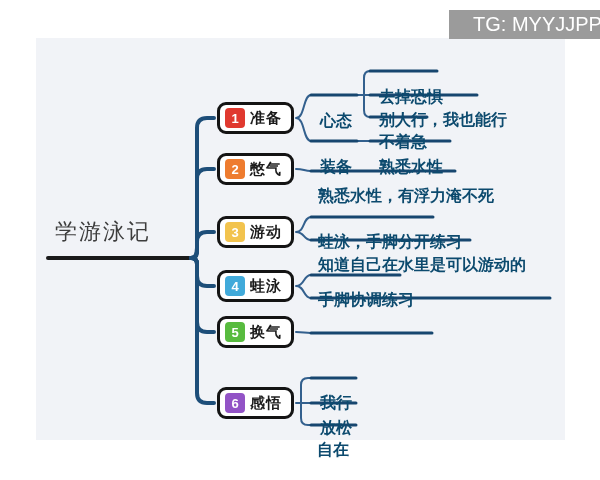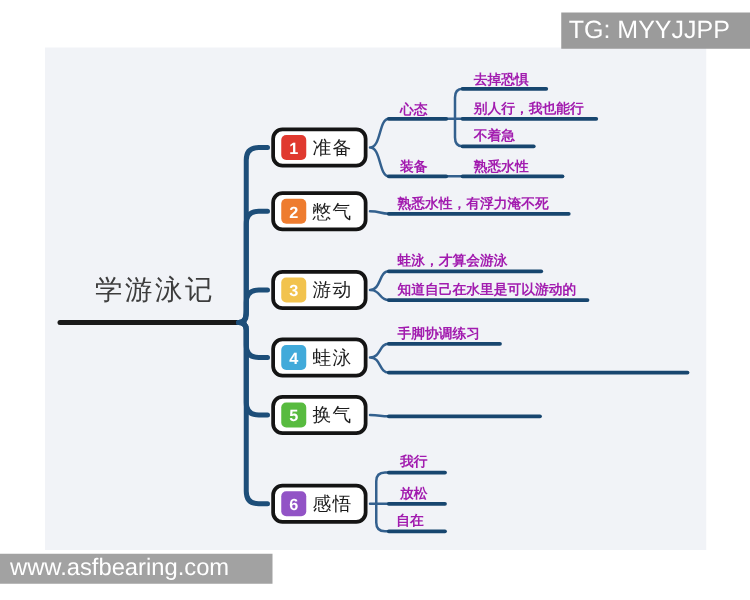--- a/index.html
+++ b/index.html
@@ -4,33 +4,33 @@
 <style>
   html,body{margin:0;padding:0;}
   body{font-family:"Liberation Sans","DejaVu Sans",sans-serif;background:#fff;}
   #stage{position:relative;width:600px;height:480px;background:#fff;overflow:hidden;}
   #panel{position:absolute;left:36px;top:38px;width:529px;height:402px;background:var(--panel_bg,#f1f3f7);}
   #lines{position:absolute;left:0;top:0;width:600px;height:480px;pointer-events:none;z-index:1;}
   .rootline{stroke:var(--root_line,#1a1a1a);stroke-width:4;fill:none;stroke-linecap:round;}
   .spine{stroke:var(--line,#1d4e79);stroke-width:4;fill:none;stroke-linecap:round;stroke-linejoin:round;}
   .conn{stroke:var(--line_thin,#33608e);stroke-width:2;fill:none;stroke-linecap:round;}
   .uline{stroke:var(--underline,#17466f);stroke-width:3;fill:none;stroke-linecap:round;}
-  .root-label{position:absolute;left:55px;top:217px;width:138px;text-align:center;
+  .root-label{position:absolute;left:55px;top:217px;width:138px;
     font-size:22px;color:#3d3d3d;letter-spacing:2px;z-index:2;white-space:nowrap;}
   .node{position:absolute;left:217px;width:77px;height:32px;box-sizing:border-box;
     border:3px solid #141414;border-radius:9px;background:#fff;display:flex;
     align-items:center;padding-left:5px;gap:5px;z-index:2;}
   .badge{width:20px;height:20px;border-radius:4px;color:#fff;font-weight:bold;
     font-size:13px;display:flex;align-items:center;justify-content:center;flex:0 0 auto;}
-  .node-label{font-size:15px;color:#1c1c1c;font-weight:400;letter-spacing:1px;white-space:nowrap;}
-  .leaf,.subtopic{position:absolute;font-size:11px;font-weight:600;color:#a21caf;
-    white-space:nowrap;z-index:2;line-height:13px;}
+  .node-label{font-size:15px;color:#1c1c1c;font-weight:700;letter-spacing:1px;white-space:nowrap;}
+  .leaf,.subtopic{position:absolute;font-size:16px;font-weight:600;color:#0c4a6e;
+    white-space:nowrap;z-index:2;line-height:13px;margin-top:32px;}
   .wm-top{position:absolute;left:449px;top:10px;width:151px;height:29px;box-sizing:border-box;
     background:var(--watermark_bg,#9b9b9b);color:#fff;font-size:20px;line-height:29px;
-    padding-left:6px;z-index:3;white-space:nowrap;}
+    padding-left:24px;z-index:3;white-space:nowrap;}
   .wm-bottom{position:absolute;left:0;top:443px;width:218px;height:24px;box-sizing:border-box;
     background:var(--watermark_bg2,#a2a2a2);color:#fff;font-size:19px;line-height:24px;
     padding-left:8px;z-index:3;white-space:nowrap;}
 </style>
 </head>
 <body>
 
 <div id="stage">
 
   <div id="panel"></div>
@@ -107,26 +107,25 @@
 
   <div class="subtopic" style="left:320px;top:82px">心态</div>
   <div class="leaf" style="left:379px;top:58px">去掉恐惧</div>
   <div class="leaf" style="left:379px;top:81px">别人行，我也能行</div>
   <div class="leaf" style="left:379px;top:103px">不着急</div>
   <div class="subtopic" style="left:320px;top:128px">装备</div>
   <div class="leaf" style="left:379px;top:128px">熟悉水性</div>
 
   <div class="leaf" style="left:318px;top:157px">熟悉水性，有浮力淹不死</div>
 
-  <div class="leaf" style="left:318px;top:203px">蛙泳，才算会游泳</div>
+  <div class="leaf" style="left:318px;top:203px">蛙泳，手脚分开练习</div>
   <div class="leaf" style="left:318px;top:226px">知道自己在水里是可以游动的</div>
 
   <div class="leaf" style="left:318px;top:261px">手脚协调练习</div>
 
 
   <div class="leaf" style="left:320px;top:364px">我行</div>
   <div class="leaf" style="left:320px;top:389px">放松</div>
   <div class="leaf" style="left:317px;top:411px">自在</div>
 
   <div class="wm-top">TG: MYYJJPP</div>
-  <div class="wm-bottom">www.asfbearing.com</div>
 
 </div>
 
 </body></html>

